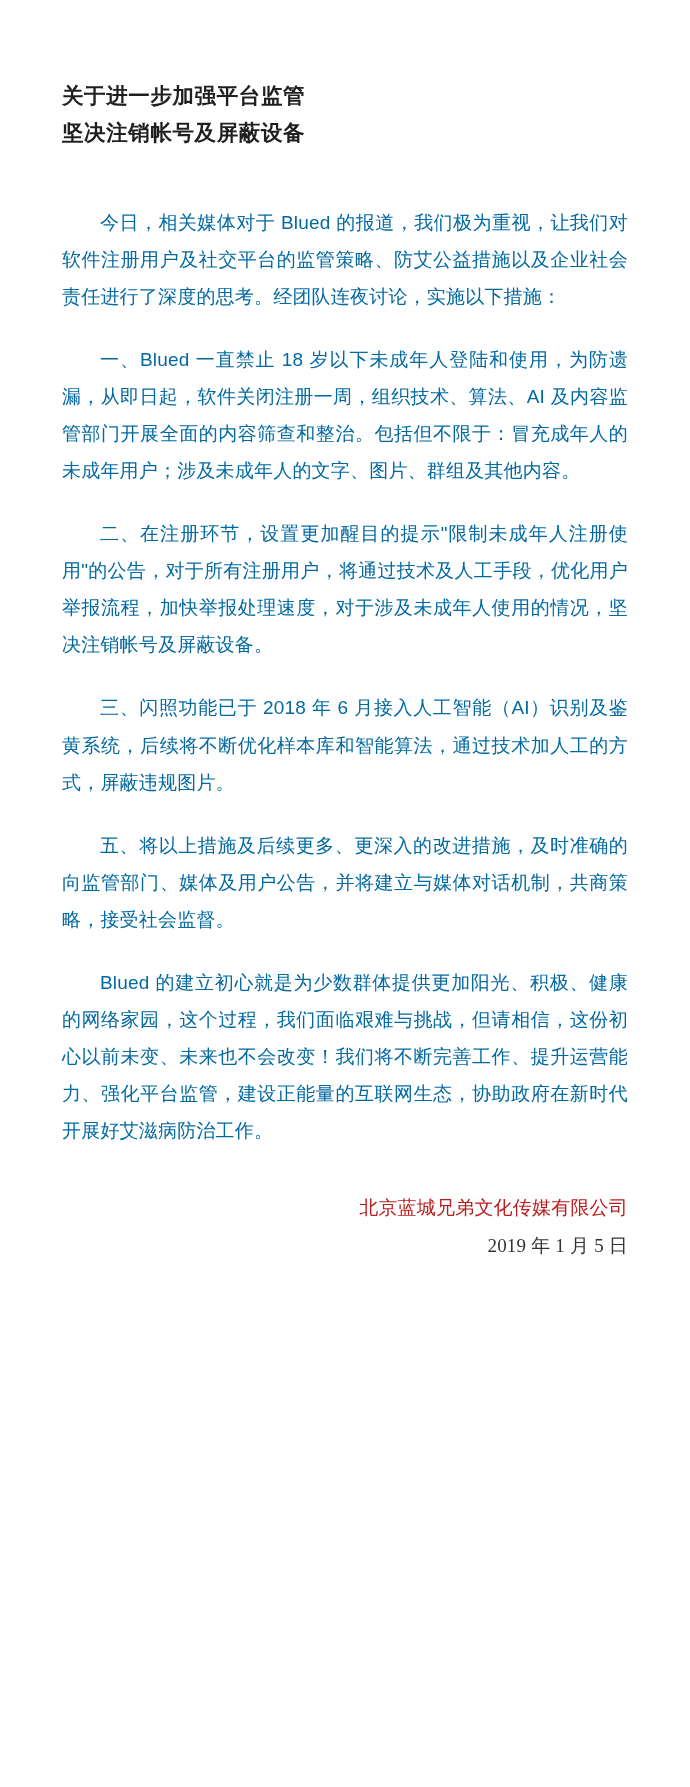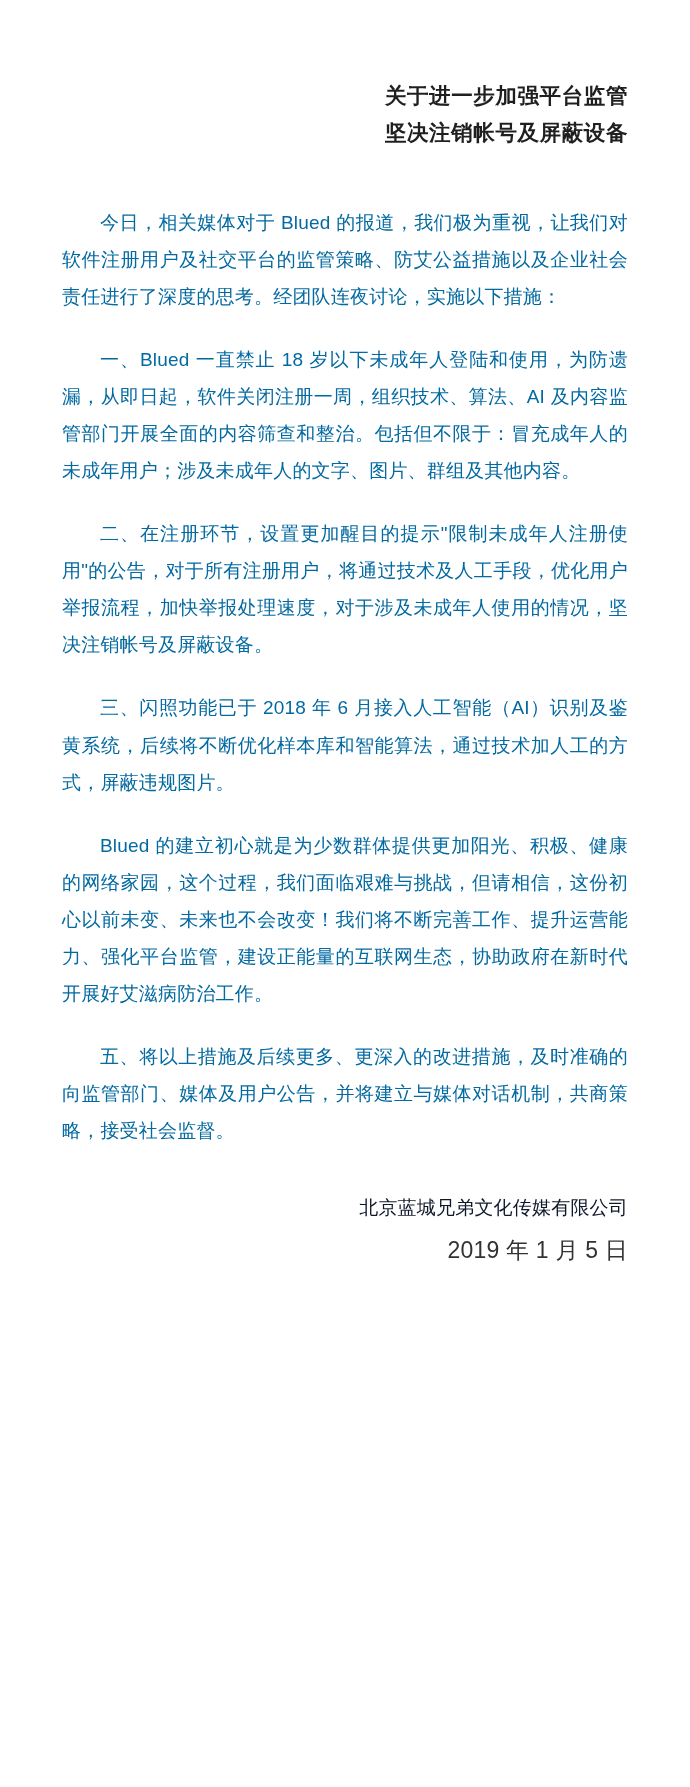--- a/index.html
+++ b/index.html
@@ -16,21 +16,21 @@
   }
   .page {
     width: 690px;
     min-height: 1787px;
     box-sizing: border-box;
     padding: 78px 62px 40px 62px;
     background: #ffffff;
     position: relative;
   }
   .title-block {
-    text-align: right;
+    text-align: left;
     margin-bottom: 52px;
   }
   .title-line {
     font-size: 21.5px;
     font-weight: bold;
     color: #1f1f1f;
     line-height: 1.72;
     letter-spacing: 0.6px;
   }
   .para {
@@ -43,45 +43,46 @@
     text-indent: 2em;
     letter-spacing: 0.2px;
   }
   .signature {
     margin-top: 40px;
     text-align: right;
   }
   .sign-line {
     font-size: 19px;
     line-height: 2.0;
-    color: #0f172a;
+    color: #b91c1c;
     letter-spacing: 0.2px;
   }
   .sign-date {
-    font-size: 23px;
+    font-size: 19px;
     line-height: 2.0;
     color: #333333;
     letter-spacing: 0.2px;
+    font-family: Liberation Serif, serif;
   }
 </style>
 </head>
 <body>
 
 <div class="page">
 
   <div class="title-block">
     <div class="title-line">关于进一步加强平台监管</div>
     <div class="title-line">坚决注销帐号及屏蔽设备</div>
   </div>
 
   <p class="para">今日，相关媒体对于 Blued 的报道，我们极为重视，让我们对软件注册用户及社交平台的监管策略、防艾公益措施以及企业社会责任进行了深度的思考。经团队连夜讨论，实施以下措施：</p>
   <p class="para">一、Blued 一直禁止 18 岁以下未成年人登陆和使用，为防遗漏，从即日起，软件关闭注册一周，组织技术、算法、AI 及内容监管部门开展全面的内容筛查和整治。包括但不限于：冒充成年人的未成年用户；涉及未成年人的文字、图片、群组及其他内容。</p>
   <p class="para">二、在注册环节，设置更加醒目的提示"限制未成年人注册使用"的公告，对于所有注册用户，将通过技术及人工手段，优化用户举报流程，加快举报处理速度，对于涉及未成年人使用的情况，坚决注销帐号及屏蔽设备。</p>
   <p class="para">三、闪照功能已于 2018 年 6 月接入人工智能（AI）识别及鉴黄系统，后续将不断优化样本库和智能算法，通过技术加人工的方式，屏蔽违规图片。</p>
+  <p class="para">五、将以上措施及后续更多、更深入的改进措施，及时准确的向监管部门、媒体及用户公告，并将建立与媒体对话机制，共商策略，接受社会监督。</p>
   <p class="para">Blued 的建立初心就是为少数群体提供更加阳光、积极、健康的网络家园，这个过程，我们面临艰难与挑战，但请相信，这份初心以前未变、未来也不会改变！我们将不断完善工作、提升运营能力、强化平台监管，建设正能量的互联网生态，协助政府在新时代开展好艾滋病防治工作。</p>
-  <p class="para">五、将以上措施及后续更多、更深入的改进措施，及时准确的向监管部门、媒体及用户公告，并将建立与媒体对话机制，共商策略，接受社会监督。</p>
 
   <div class="signature">
     <div class="sign-line">北京蓝城兄弟文化传媒有限公司</div>
     <div class="sign-date">2019 年 1 月 5 日</div>
   </div>
 
 </div>
 
 </body></html>

